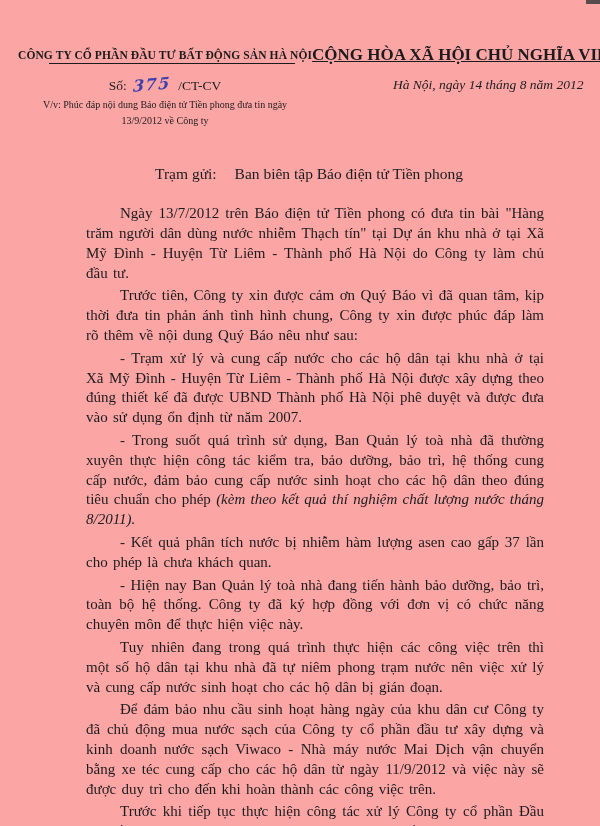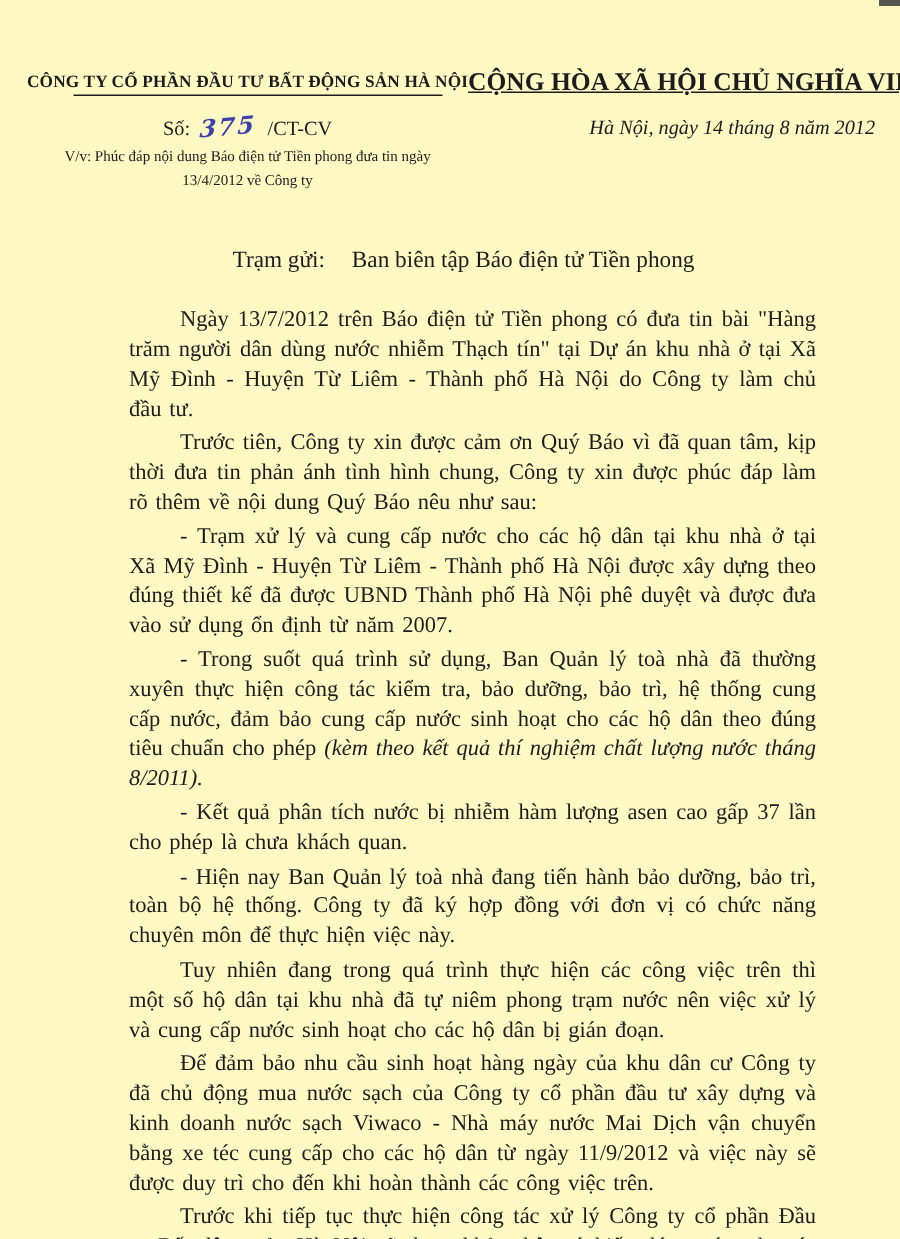--- a/index.html
+++ b/index.html
@@ -2,21 +2,21 @@
 <html><head>
 <meta charset="utf-8">
 <style>
   * { margin: 0; padding: 0; box-sizing: border-box; }
   html, body { background: #e8e8e8; }
   .page {
     position: relative;
     width: 600px;
     height: 826px;
     margin: 0 auto;
-    background: #fef9c3;
+    background: #fca5a5;
     color: #1c1c1e;
     font-family: "Liberation Serif", "DejaVu Serif", serif;
     overflow: hidden;
   }
   .corner-mark {
     position: absolute;
     top: 0;
     right: 0;
     width: 14px;
     height: 4px;
@@ -125,21 +125,21 @@
     <div class="h-left">
       <div class="company">CÔNG TY CỔ PHẦN ĐẦU TƯ BẤT ĐỘNG SẢN HÀ NỘI</div>
       <div class="company-underline"></div>
       <div class="ref-line">
         <span>Số:</span>
         <span class="handwritten">375</span>
         <span>/CT-CV</span>
       </div>
       <div class="subject">
         <div>V/v: Phúc đáp nội dung Báo điện tử Tiền phong đưa tin ngày</div>
-        <div>13/4/2012 về Công ty</div>
+        <div>13/9/2012 về Công ty</div>
       </div>
     </div>
 
     <div class="h-right">
       <div class="national">CỘNG HÒA XÃ HỘI CHỦ NGHĨA VIỆT NAM</div>
       <div class="dateline">Hà Nội, ngày 14 tháng 8 năm 2012</div>
     </div>
 
   </div>
 

